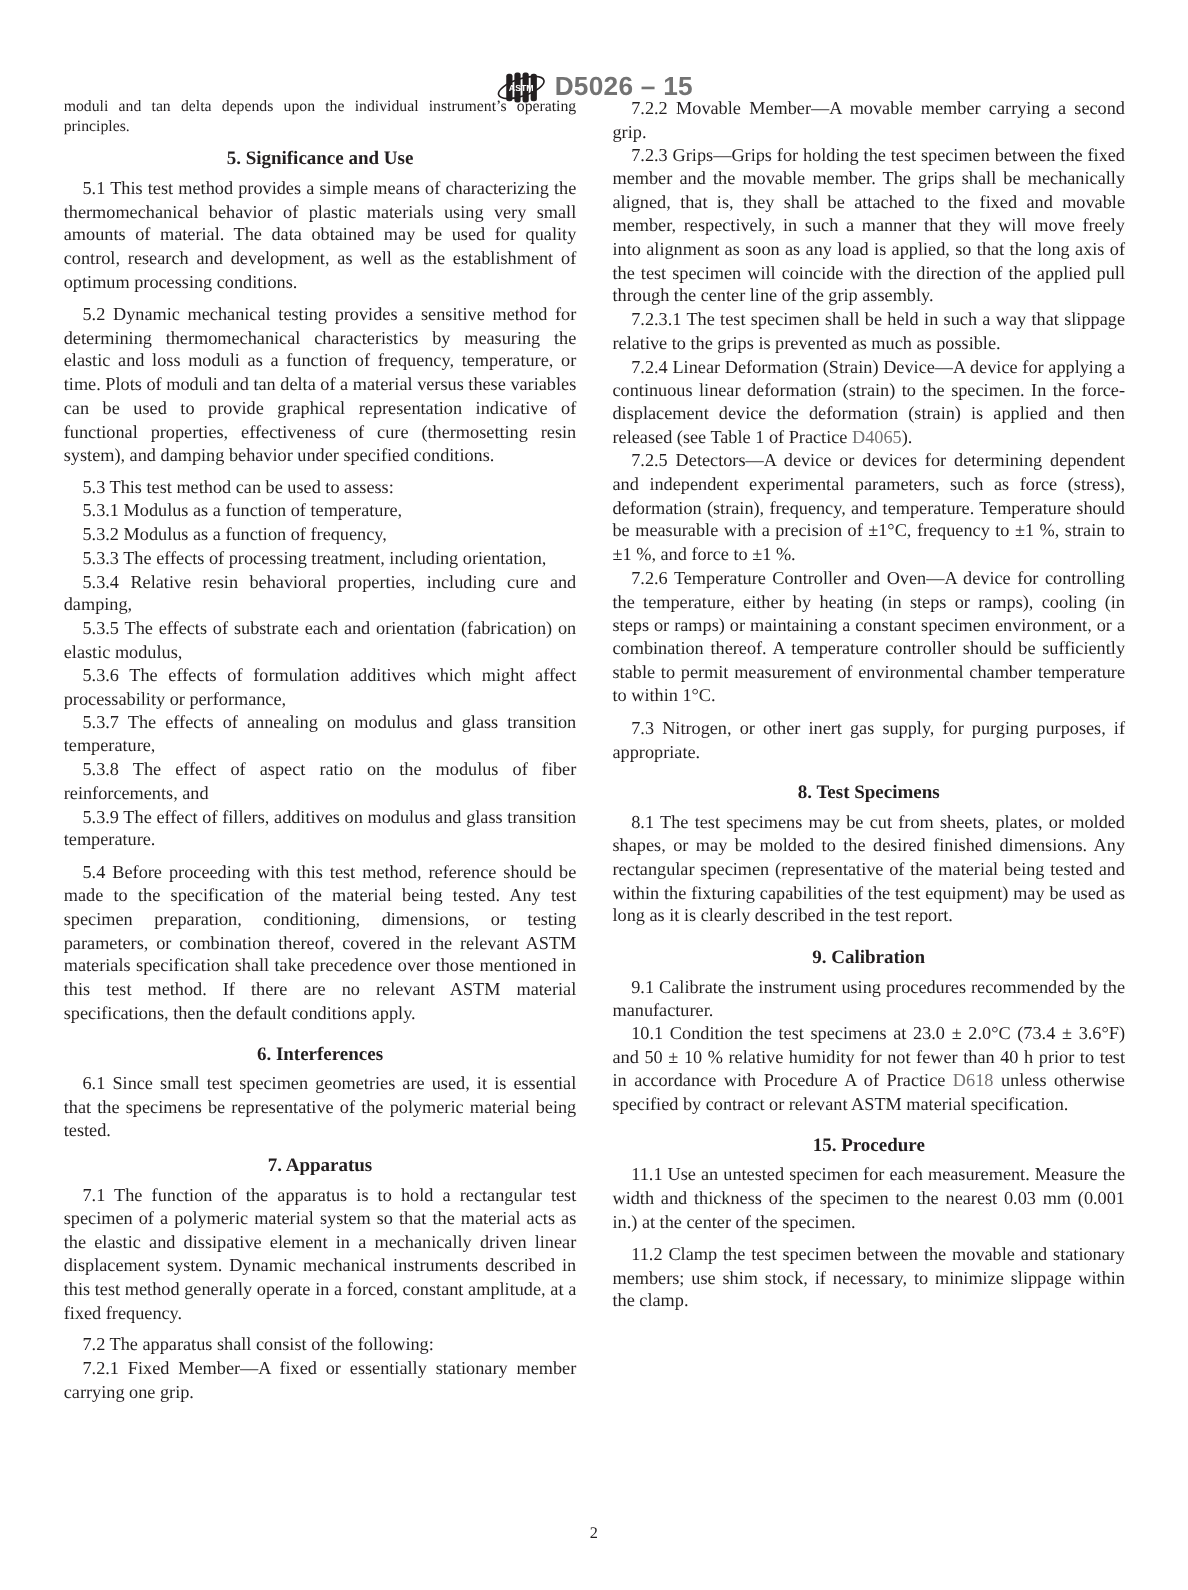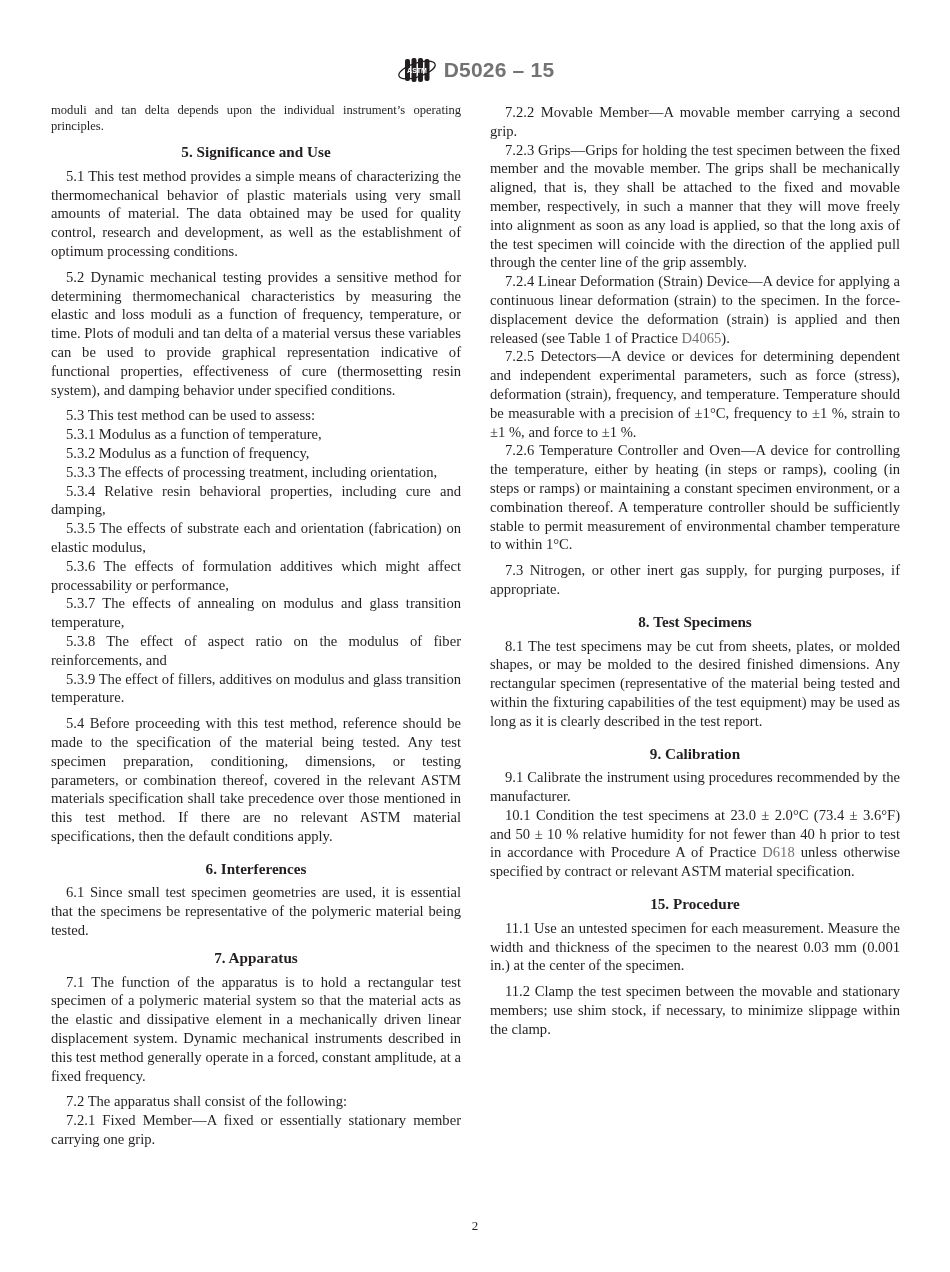--- a/index.html
+++ b/index.html
@@ -11,21 +11,21 @@
   .header {
     position: absolute; top: 55px; left: 0; width: 950px; height: 30px;
     display: flex; justify-content: center; align-items: center;
   }
   .logo { width: 42px; height: 28px; margin-right: 6px; }
   .doc-id {
     font-family: "Liberation Sans", "DejaVu Sans", sans-serif;
     font-weight: bold; font-size: 21px; color: #737373; letter-spacing: 0.2px;
   }
   .col {
-    position: absolute; top: 103px; width: 410px;
+    position: absolute; top: 78px; width: 410px;
     font-size: 14.6px; line-height: 18.8px; text-align: justify;
   }
   .col.left { left: 51px; }
   .col.right { left: 490px; }
   .p { margin: 0; text-indent: 15px; }
   .p.gap { margin-top: 7px; }
   .small { font-size: 12.6px; line-height: 15.5px; text-indent: 0; }
   .h {
     font-weight: bold; font-size: 15.2px; margin: 9px 0 5px 0;
     text-align: center; text-indent: 0;
@@ -73,20 +73,21 @@
   <p class="p">6.1 Since small test specimen geometries are used, it is essential that the specimens be representative of the polymeric material being tested.</p>
   <div class="h">7.  Apparatus</div>
   <p class="p">7.1 The function of the apparatus is to hold a rectangular test specimen of a polymeric material system so that the material acts as the elastic and dissipative element in a mechanically driven linear displacement system. Dynamic mechanical instruments described in this test method generally operate in a forced, constant amplitude, at a fixed frequency.</p>
   <p class="p gap">7.2  The apparatus shall consist of the following:</p>
   <p class="p"><span>7.2.1 </span><span class="it">Fixed Member</span><span>—A fixed or essentially stationary member carrying one grip.</span></p>
 </div>
 
 <div class="col right">
   <p class="p"><span>7.2.2 </span><span class="it">Movable Member</span><span>—A movable member carrying a second grip.</span></p>
   <p class="p"><span>7.2.3 </span><span class="it">Grips</span><span>—Grips for holding the test specimen between the fixed member and the movable member. The grips shall be mechanically aligned, that is, they shall be attached to the fixed and movable member, respectively, in such a manner that they will move freely into alignment as soon as any load is applied, so that the long axis of the test specimen will coincide with the direction of the applied pull through the center line of the grip assembly.</span></p>
+  <p class="p">7.2.3.1  The test specimen shall be held in such a way that slippage relative to the grips is prevented as much as possible.</p>
   <p class="p"><span>7.2.4 </span><span class="it">Linear Deformation (Strain) Device</span><span>—A device for applying a continuous linear deformation (strain) to the specimen. In the force-displacement device the deformation (strain) is applied and then released (see Table 1 of Practice </span><a class="link">D4065</a><span>).</span></p>
   <p class="p"><span>7.2.5 </span><span class="it">Detectors</span><span>—A device or devices for determining dependent and independent experimental parameters, such as force (stress), deformation (strain), frequency, and temperature. Temperature should be measurable with a precision of ±1°C, frequency to ±1 %, strain to ±1 %, and force to ±1 %.</span></p>
   <p class="p"><span>7.2.6 </span><span class="it">Temperature Controller and Oven</span><span>—A device for controlling the temperature, either by heating (in steps or ramps), cooling (in steps or ramps) or maintaining a constant specimen environment, or a combination thereof. A temperature controller should be sufficiently stable to permit measurement of environmental chamber temperature to within 1°C.</span></p>
   <p class="p gap"><span>7.3 </span><span class="it">Nitrogen,</span><span> or other inert gas supply, for purging purposes, if appropriate.</span></p>
   <div class="h big">8.  Test Specimens</div>
   <p class="p">8.1  The test specimens may be cut from sheets, plates, or molded shapes, or may be molded to the desired finished dimensions. Any rectangular specimen (representative of the material being tested and within the fixturing capabilities of the test equipment) may be used as long as it is clearly described in the test report.</p>
   <div class="h big">9.  Calibration</div>
   <p class="p">9.1  Calibrate the instrument using procedures recommended by the manufacturer.</p>
   <p class="p"><span>10.1 Condition the test specimens at 23.0 ± 2.0°C (73.4 ± 3.6°F) and 50 ± 10 % relative humidity for not fewer than 40 h prior to test in accordance with Procedure A of Practice </span><a class="link">D618</a><span> unless otherwise specified by contract or relevant ASTM material specification.</span></p>
   <div class="h big">15.  Procedure</div>

